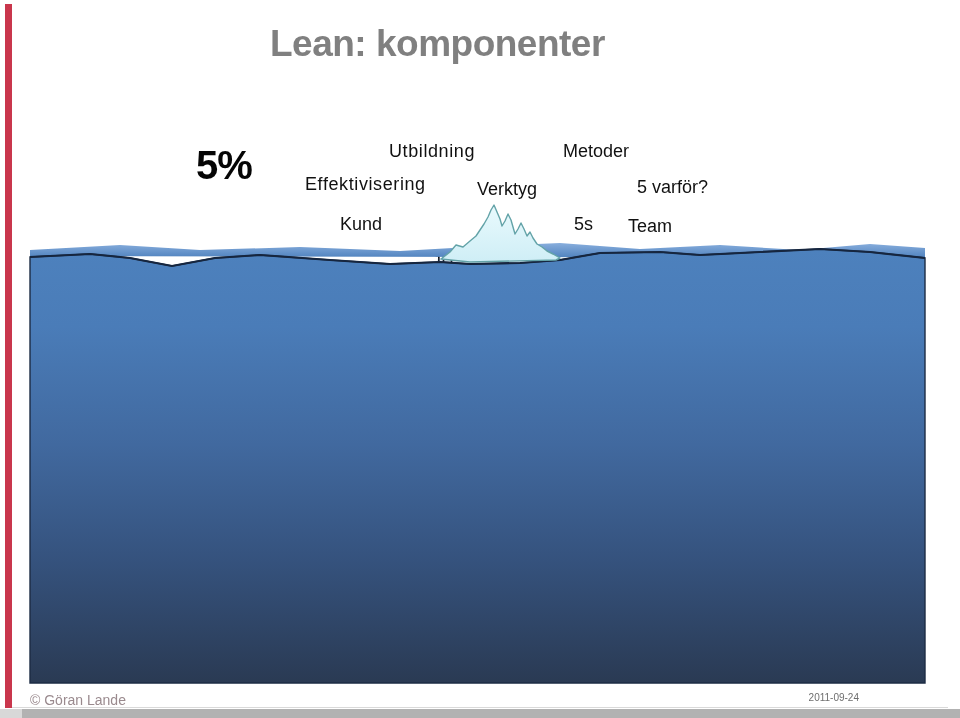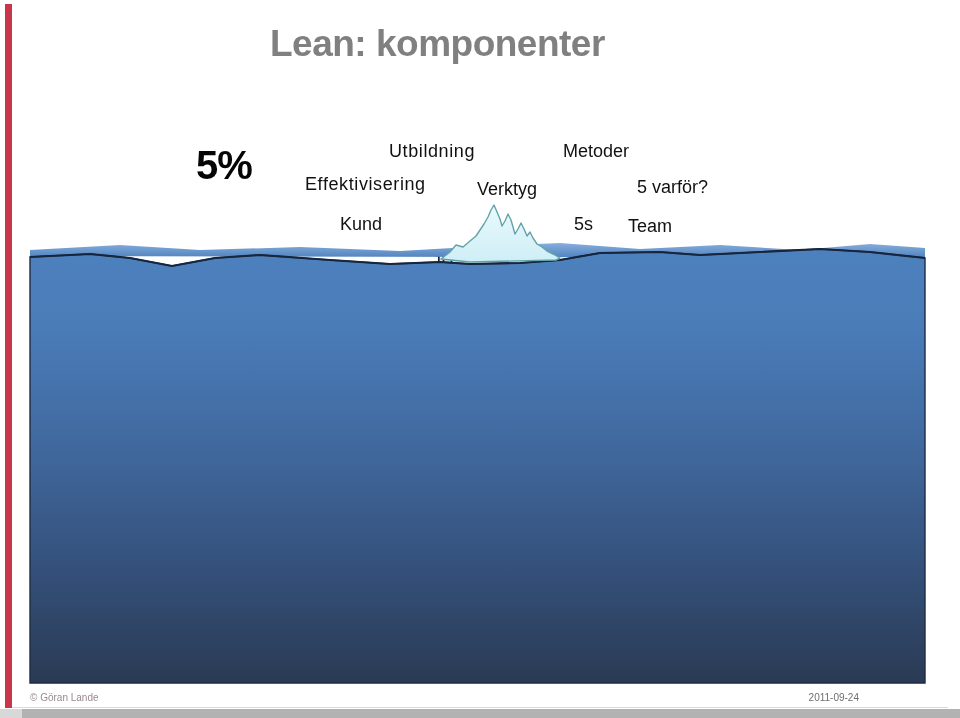--- a/index.html
+++ b/index.html
@@ -98,21 +98,21 @@
     width: 960px;
     height: 718px;
     pointer-events: none;
   }
 
   
   #footer-copyright {
     position: absolute;
     left: 30px;
     top: 692px;
-    font-size: 10px;
+    font-size: 14px;
     color: #9a8a8e;
     white-space: nowrap;
   }
   #footer-page {
     position: absolute;
     left: 0;
     top: 691px;
     width: 960px;
     text-align: center;
     font-size: 11px;

